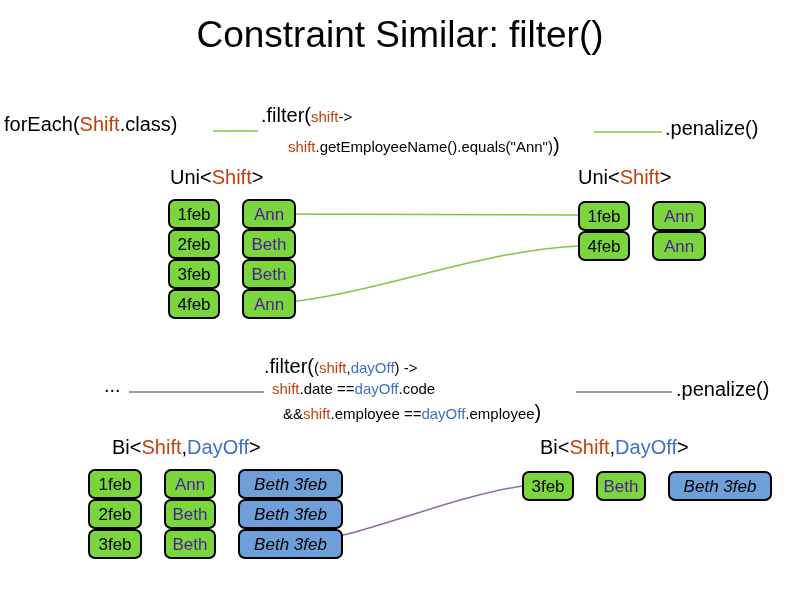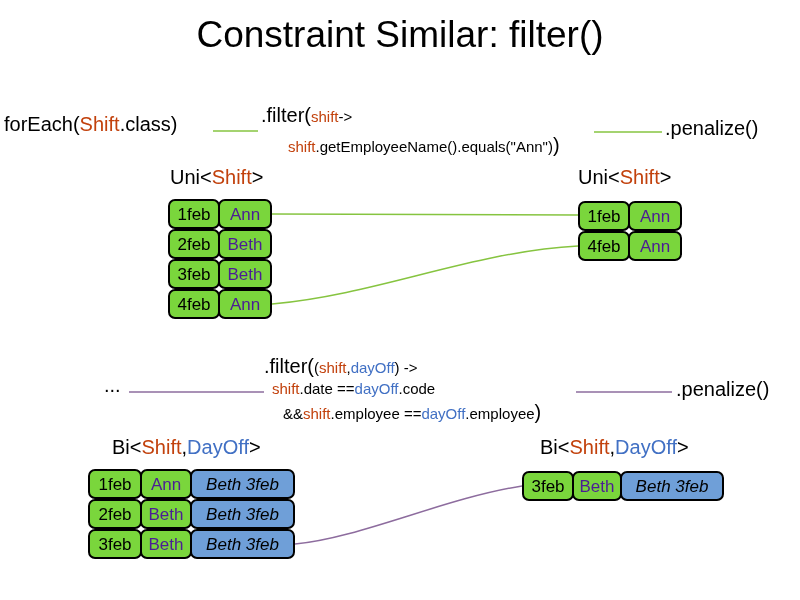--- a/index.html
+++ b/index.html
@@ -9,21 +9,21 @@
   .abs{position:absolute;white-space:nowrap;}
   .title{left:0;top:14px;width:800px;text-align:center;font-size:37px;line-height:1.15;}
   .subtitle{left:0;top:64px;width:800px;text-align:center;font-size:14px;line-height:1.2;}
   .code{font-size:20px;line-height:1.15;display:flex;align-items:baseline;z-index:2;}
   .sm{font-size:15px;}
   .big{font-size:20px;}
   .g{color:#c2410c;}
   .b{color:#4170c4;}
   .o{color:#4c1d95;}
   .vtable{z-index:2;}
-  .trow{display:flex;}
+  .trow{display:flex;gap:24px;}
   .cell{box-sizing:border-box;height:30px;border:2px solid #000;border-radius:7px;
         display:flex;align-items:center;justify-content:center;font-size:17px;line-height:1;}
   .cell+.cell{margin-left:-2px;}
   .cgreen{background:#7ad63c;}
   .cblue{background:#6f9fd8;font-style:italic;}
   .w52{width:52px;} .w54{width:54px;} .w50{width:50px;} .w104{width:104px;} .w105{width:105px;}
 </style>
 </head>
 <body>
 

